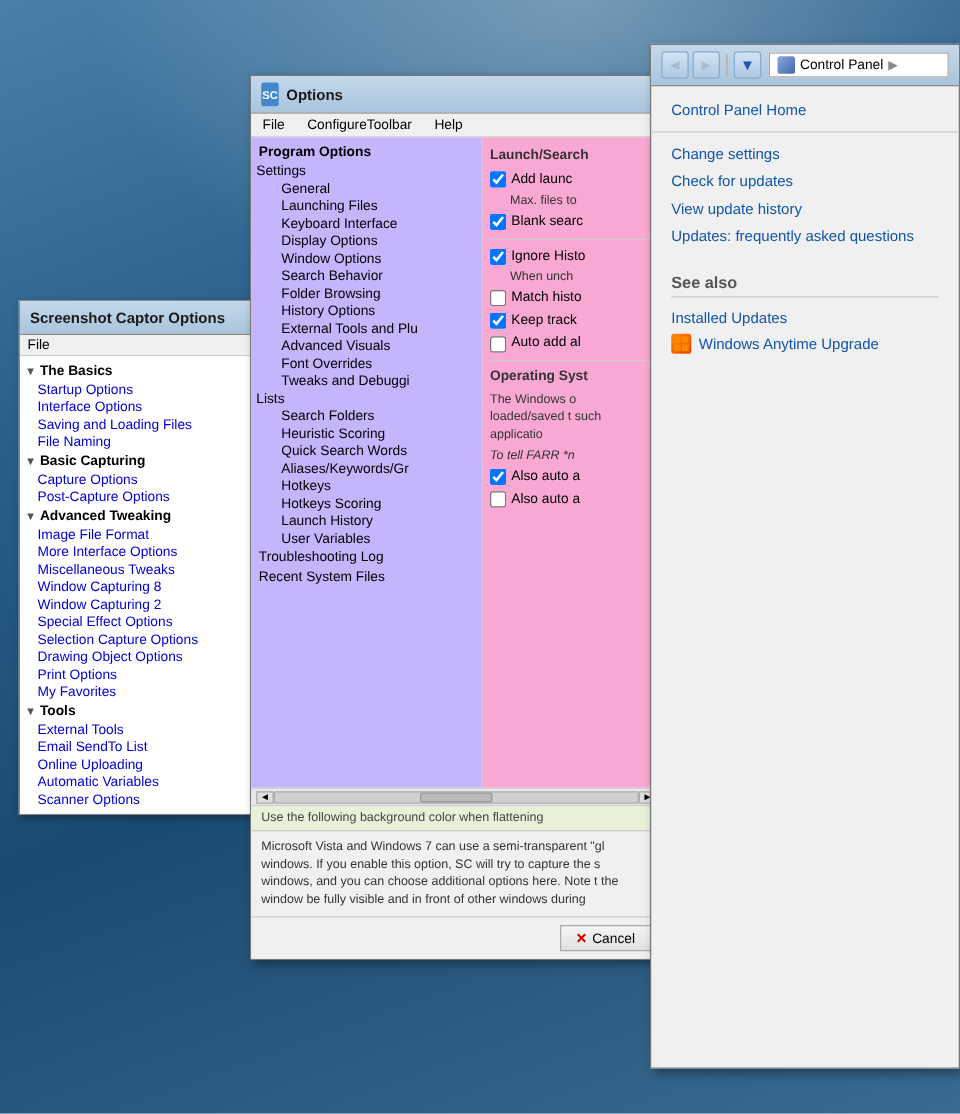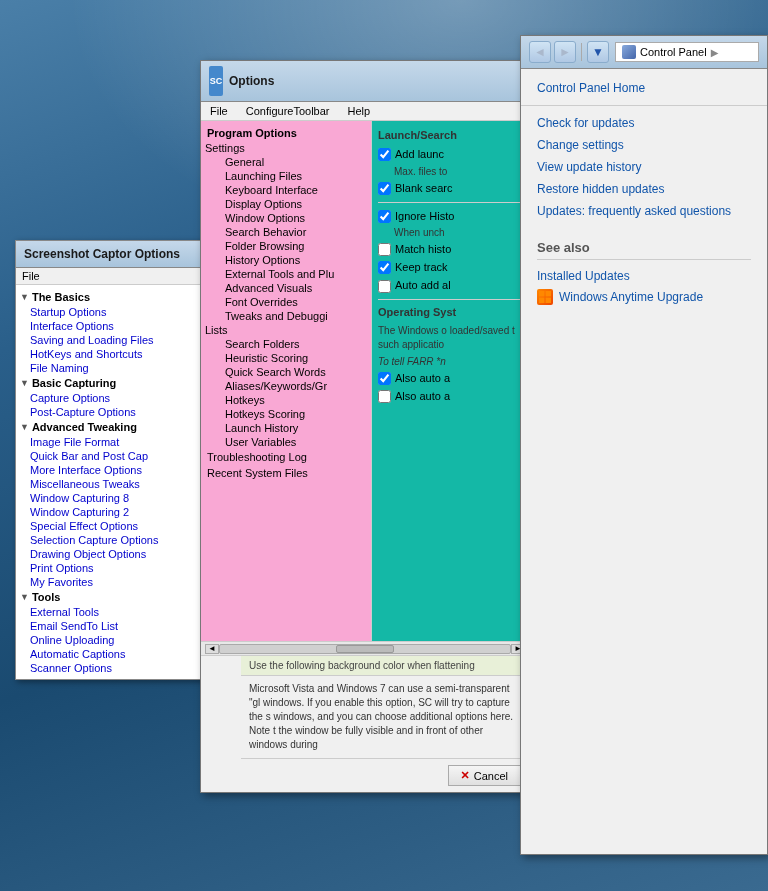--- a/index.html
+++ b/index.html
@@ -90,21 +90,21 @@
     .options-titlebar {
       background: linear-gradient(to bottom, #c5d8ea, #a8c4dc);
       padding: 5px 8px;
       display: flex;
       align-items: center;
       gap: 6px;
       border-bottom: 1px solid #888;
     }
     .options-title-icon {
       width: 14px;
-      height: 30px;
+      height: 19px;
       background: #4488cc;
       border-radius: 2px;
       display: flex;
       align-items: center;
       justify-content: center;
       color: white;
       font-size: 9px;
       font-weight: bold;
     }
     .options-title-text {
@@ -122,24 +122,24 @@
     }
     .options-menubar span {
       cursor: pointer;
       padding: 1px 3px;
     }
     .options-body {
       display: flex;
       height: 520px;
     }
     .options-left {
-      width: 171px;
+      width: 185px;
       border-right: 1px solid #ccc;
       overflow-y: auto;
-      background: #f9a8d4;
+      background: #c4b5fd;
       padding: 4px 0;
     }
     .opt-section {
       font-size: 11px;
       font-weight: bold;
       color: #000;
       padding: 2px 6px;
     }
     .opt-item {
       font-size: 11px;
@@ -154,21 +154,21 @@
       font-size: 11px;
       color: #000;
       padding: 1px 24px;
       cursor: pointer;
       white-space: nowrap;
     }
     .options-right {
       flex: 1;
       padding: 8px 6px;
       overflow-y: auto;
-      background: #14b8a6;
+      background: #f9a8d4;
       font-size: 11px;
     }
     .right-section-title {
       font-size: 11px;
       font-weight: bold;
       margin-bottom: 6px;
       color: #333;
     }
     .check-row {
       display: flex;
@@ -221,21 +221,20 @@
       justify-content: center;
       font-size: 8px;
       cursor: pointer;
       flex-shrink: 0;
     }
 
     
     .options-bottom {
       border-top: 1px solid #ccc;
       background: #f0f0f0;
-      padding-left: 40px;
     }
     .options-bg-bar {
       background: #e8f0d8;
       padding: 4px 8px;
       font-size: 10px;
       color: #444;
       border-bottom: 1px solid #ccc;
     }
     .options-desc {
       padding: 6px 8px;
@@ -386,51 +385,49 @@
     <span>File</span>
   </div>
   <div class="sc-tree">
     <div class="tree-section">
       <span class="tree-arrow">▼</span>
       <span>The Basics</span>
     </div>
     <div class="tree-item tree-indent-1">Startup Options</div>
     <div class="tree-item tree-indent-1">Interface Options</div>
     <div class="tree-item tree-indent-1">Saving and Loading Files</div>
-    <div class="tree-item tree-indent-1">HotKeys and Shortcuts</div>
     <div class="tree-item tree-indent-1">File Naming</div>
     <div class="tree-section">
       <span class="tree-arrow">▼</span>
       <span>Basic Capturing</span>
     </div>
     <div class="tree-item tree-indent-1">Capture Options</div>
     <div class="tree-item tree-indent-1">Post-Capture Options</div>
     <div class="tree-section">
       <span class="tree-arrow">▼</span>
       <span>Advanced Tweaking</span>
     </div>
     <div class="tree-item tree-indent-1">Image File Format</div>
-    <div class="tree-item tree-indent-1">Quick Bar and Post Cap</div>
     <div class="tree-item tree-indent-1">More Interface Options</div>
     <div class="tree-item tree-indent-1">Miscellaneous Tweaks</div>
     <div class="tree-item tree-indent-1">Window Capturing 8</div>
     <div class="tree-item tree-indent-1">Window Capturing 2</div>
     <div class="tree-item tree-indent-1">Special Effect Options</div>
     <div class="tree-item tree-indent-1">Selection Capture Options</div>
     <div class="tree-item tree-indent-1">Drawing Object Options</div>
     <div class="tree-item tree-indent-1">Print Options</div>
     <div class="tree-item tree-indent-1">My Favorites</div>
     <div class="tree-section">
       <span class="tree-arrow">▼</span>
       <span>Tools</span>
     </div>
     <div class="tree-item tree-indent-1">External Tools</div>
     <div class="tree-item tree-indent-1">Email SendTo List</div>
     <div class="tree-item tree-indent-1">Online Uploading</div>
-    <div class="tree-item tree-indent-1">Automatic Captions</div>
+    <div class="tree-item tree-indent-1">Automatic Variables</div>
     <div class="tree-item tree-indent-1">Scanner Options</div>
   </div>
 </div>
 
 <div class="options-window">
   <div class="options-titlebar">
     <div class="options-title-icon">SC</div>
     <span class="options-title-text">Options</span>
   </div>
   <div class="options-menubar">
@@ -548,24 +545,23 @@
     </div>
     <div class="cp-breadcrumb">
       <div class="cp-breadcrumb-icon"></div>
       <span>Control Panel</span>
       <span style="color:#888; font-size:10px;">▶</span>
     </div>
   </div>
   <div class="cp-body">
     <a class="cp-home-link">Control Panel Home</a>
     <div class="cp-divider"></div>
+    <a class="cp-link">Change settings</a>
     <a class="cp-link">Check for updates</a>
-    <a class="cp-link">Change settings</a>
     <a class="cp-link">View update history</a>
-    <a class="cp-link">Restore hidden updates</a>
     <a class="cp-link" style="display:block; padding: 4px 16px; font-size:12px; color:#1155aa; cursor:pointer;">Updates: frequently asked questions</a>
 
     <div class="cp-see-also">
       <div class="cp-see-also-title">See also</div>
       <div class="cp-see-also-link">
         <span>Installed Updates</span>
       </div>
       <div class="cp-see-also-link">
         <div class="cp-win-icon">
           <svg width="12" height="12" viewBox="0 0 12 12">

